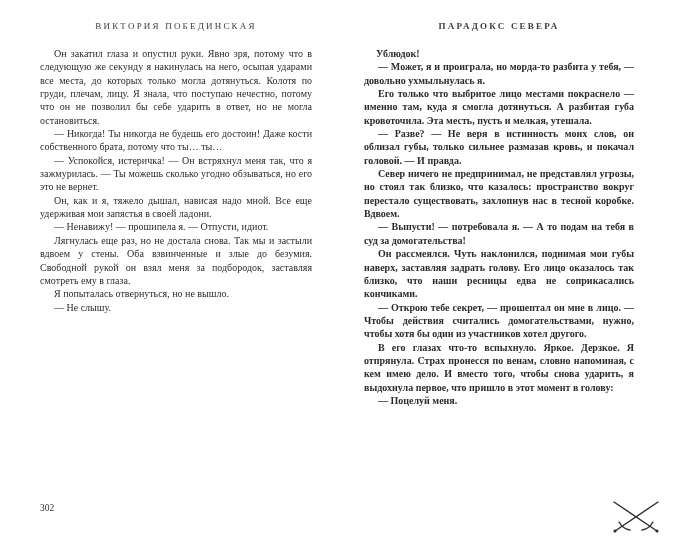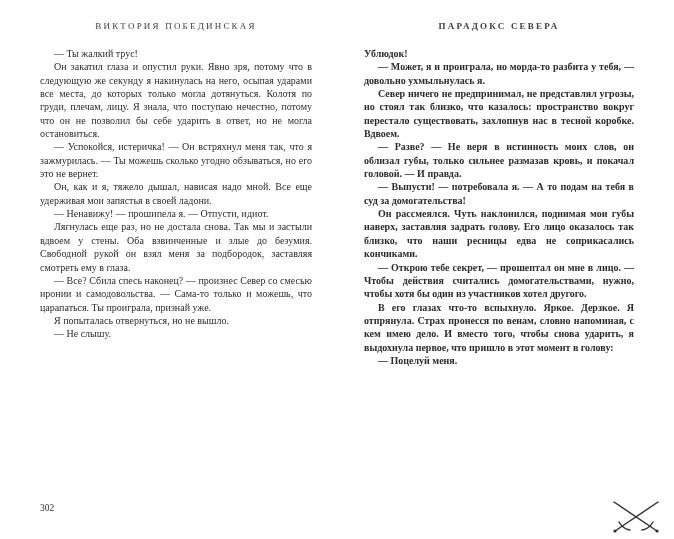--- a/index.html
+++ b/index.html
@@ -43,21 +43,21 @@
     font-size: 10px;
     line-height: 13.35px;
     text-align: justify;
     hyphens: auto;
     -webkit-hyphens: auto;
   }
   .body-text p {
     margin: 0;
     text-indent: 14px;
   }
-  .body-text p.no-indent { text-indent: 0; }
+  .body-text p.no-indent { text-indent: 0; margin-left: 12px; }
   .page-number {
     position: absolute;
     bottom: 26px;
     left: 0;
     right: 0;
     font-size: 9.5px;
     color: #333333;
   }
   .ornament {
     position: absolute;
@@ -68,40 +68,40 @@
   }
 </style>
 </head>
 <body>
 
 <div class="spread">
 
   <div class="page left">
     <div class="running-head">ВИКТОРИЯ ПОБЕДИНСКАЯ</div>
     <div class="body-text">
-      <p>— Ты жалкий трус!</p>
       <p>Он закатил глаза и опустил руки. Явно зря, потому что в следующую же секунду я накинулась на него, осыпая ударами все места, до которых только могла дотянуться. Колотя по груди, плечам, лицу. Я знала, что поступаю нечестно, потому что он не позволил бы себе ударить в ответ, но не могла остановиться.</p>
+      <p>— Никогда! Ты никогда не будешь его достоин! Даже кости собственного брата, потому что ты… ты…</p>
       <p>— Успокойся, истеричка! — Он встряхнул меня так, что я зажмурилась. — Ты можешь сколько угодно обзываться, но его это не вернет.</p>
       <p>Он, как и я, тяжело дышал, нависая надо мной. Все еще удерживая мои запястья в своей ладони.</p>
       <p>— Ненавижу! — прошипела я. — Отпусти, идиот.</p>
       <p>Лягнулась еще раз, но не достала снова. Так мы и застыли вдвоем у стены. Оба взвинченные и злые до безумия. Свободной рукой он взял меня за подбородок, заставляя смотреть ему в глаза.</p>
-      <p>— Все? Сбила спесь наконец? — произнес Север со смесью иронии и самодовольства. — Сама-то только и можешь, что царапаться. Ты проиграла, признай уже.</p>
       <p>Я попыталась отвернуться, но не вышло.</p>
       <p>— Не слышу.</p>
     </div>
     <div class="page-number">302</div>
   </div>
 
   <div class="page right">
     <div class="running-head">ПАРАДОКС СЕВЕРА</div>
     <div class="body-text">
       <p class="no-indent">Ублюдок!</p>
       <p>— Может, я и проиграла, но морда-то разбита у тебя, — довольно ухмыльнулась я.</p>
+      <p>Его только что выбритое лицо местами покраснело — именно там, куда я смогла дотянуться. А разбитая губа кровоточила. Эта месть, пусть и мелкая, утешала.</p>
+      <p>— Разве? — Не веря в истинность моих слов, он облизал губы, только сильнее размазав кровь, и покачал головой. — И правда.</p>
       <p>Север ничего не предпринимал, не представлял угрозы, но стоял так близко, что казалось: пространство вокруг перестало существовать, захлопнув нас в тесной коробке. Вдвоем.</p>
-      <p>— Разве? — Не веря в истинность моих слов, он облизал губы, только сильнее размазав кровь, и покачал головой. — И правда.</p>
       <p>— Выпусти! — потребовала я. — А то подам на тебя в суд за домогательства!</p>
       <p>Он рассмеялся. Чуть наклонился, поднимая мои губы наверх, заставляя задрать голову. Его лицо оказалось так близко, что наши ресницы едва не соприкасались кончиками.</p>
       <p>— Открою тебе секрет, — прошептал он мне в лицо. — Чтобы действия считались домогательствами, нужно, чтобы хотя бы один из участников хотел другого.</p>
       <p>В его глазах что-то вспыхнуло. Яркое. Дерзкое. Я отпрянула. Страх пронесся по венам, словно напоминая, с кем имею дело. И вместо того, чтобы снова ударить, я выдохнула первое, что пришло в этот момент в голову:</p>
       <p>— Поцелуй меня.</p>
     </div>
   </div>
 
   <div class="ornament">
     <svg width="56" height="38" viewBox="0 0 56 38" xmlns="http://www.w3.org/2000/svg">

